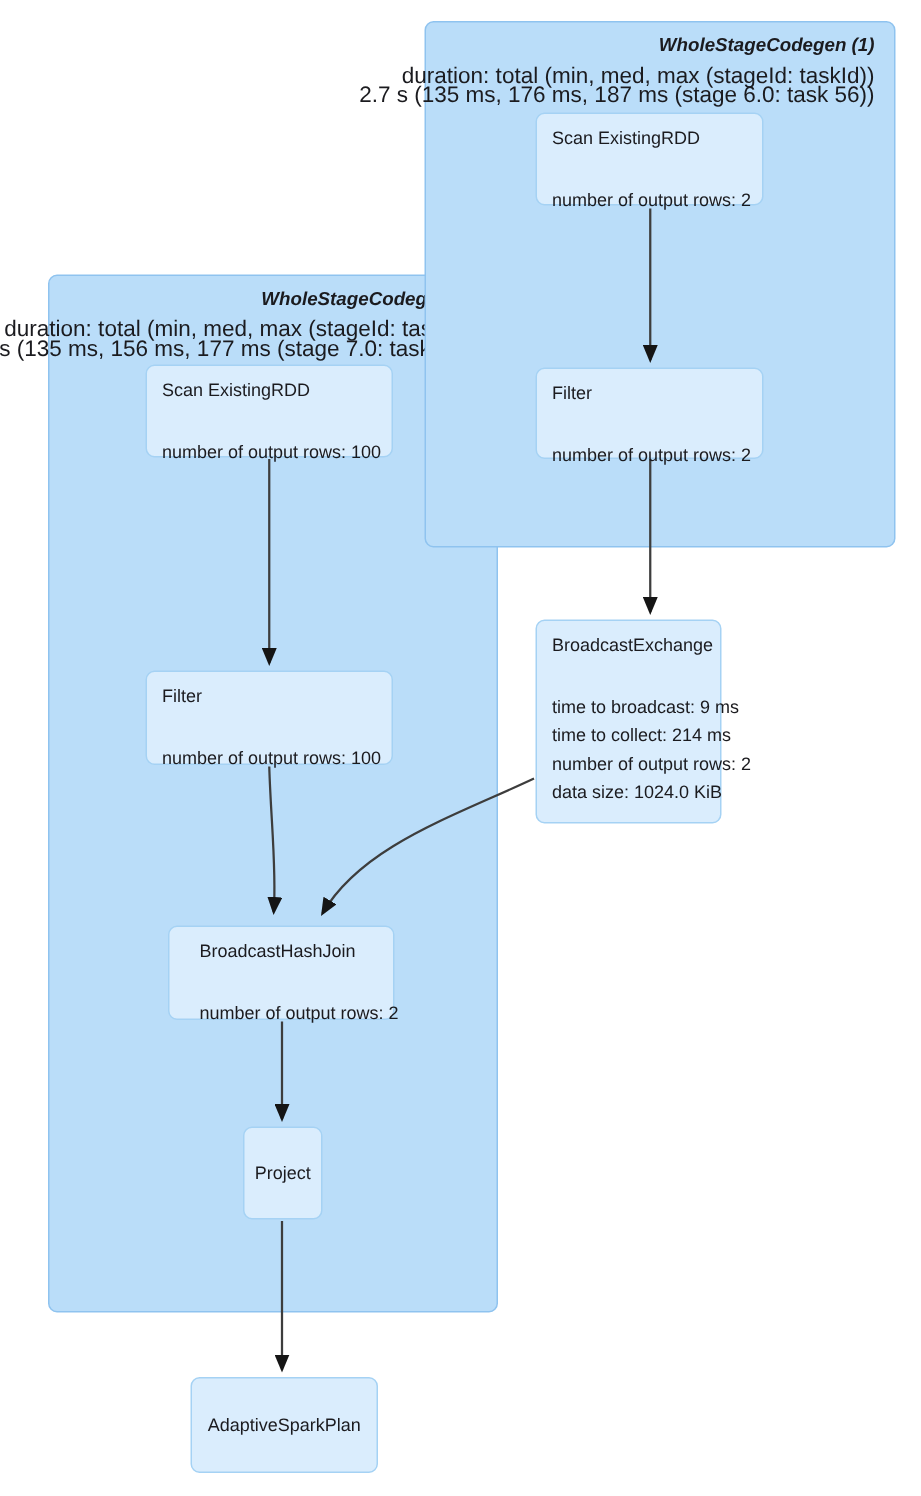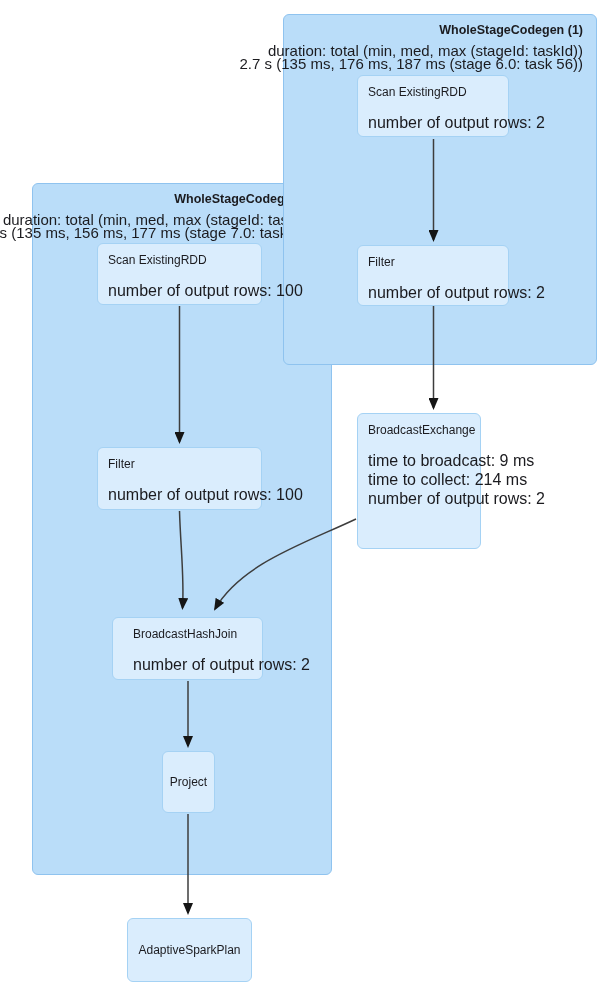--- a/index.html
+++ b/index.html
@@ -10,33 +10,33 @@
   }
   .cluster{
     position:absolute;box-sizing:border-box;
     background:var(--cluster-fill,#baddf9);
     border:1px solid var(--cluster-border,#8fc3ef);
     border-radius:6px;
   }
   #cluster-wsc1{left:283px;top:14px;width:314px;height:351px;z-index:2;}
   #cluster-wsc2{left:32px;top:183px;width:300px;height:692px;z-index:1;}
   .cluster-label{position:absolute;top:8px;right:13px;text-align:right;white-space:nowrap;}
-  .cluster-title{font-weight:bold;font-size:12.5px;line-height:15px;}
+  .cluster-title{font-weight:bold;font-size:12.5px;line-height:15px;font-style:italic;}
   .cluster-duration{margin-top:6px;font-size:15px;line-height:13px;}
   #edges{position:absolute;left:0;top:0;width:614px;height:997px;z-index:3;pointer-events:none;}
   #edges path.edge{fill:none;stroke:var(--edge,#3d3d3d);stroke-width:1.5px;}
   #edges marker path{fill:var(--edge-head,#151515);stroke:none;}
   .node{
     position:absolute;box-sizing:border-box;z-index:4;
     background:var(--node-fill,#daedfd);
     border:1px solid var(--node-border,#a5d2f4);
     border-radius:6px;padding:8px 10px;white-space:nowrap;
   }
   .node-title{font-weight:normal;font-size:12px;line-height:16px;}
-  .node-metrics{margin-top:13px;font-size:16px;line-height:19px;}
+  .node-metrics{margin-top:24px;font-size:12px;line-height:19px;}
   .node.centered{display:flex;align-items:center;justify-content:center;padding:0;}
   #node-scan1{left:357px;top:75px;width:152px;height:62px;}
   #node-filter1{left:357px;top:245px;width:152px;height:61px;}
   #node-bx{left:357px;top:413px;width:124px;height:136px;}
   #node-scan2{left:97px;top:243px;width:165px;height:62px;}
   #node-filter2{left:97px;top:447px;width:165px;height:63px;}
   #node-bhj{left:112px;top:617px;width:151px;height:63px;padding-left:20px;}
   #node-project{left:162px;top:751px;width:53px;height:62px;}
   #node-asp{left:127px;top:918px;width:125px;height:64px;}
 </style>
@@ -93,20 +93,21 @@
       <div>number of output rows: 2</div>
     </div>
   </div>
 
   <div class="node" id="node-bx">
     <div class="node-title">BroadcastExchange</div>
     <div class="node-metrics">
       <div>time to broadcast: 9 ms</div>
       <div>time to collect: 214 ms</div>
       <div>number of output rows: 2</div>
+      <div>data size: 1024.0 KiB</div>
     </div>
   </div>
 
   <div class="node" id="node-scan2">
     <div class="node-title">Scan ExistingRDD</div>
     <div class="node-metrics">
       <div>number of output rows: 100</div>
     </div>
   </div>
 

